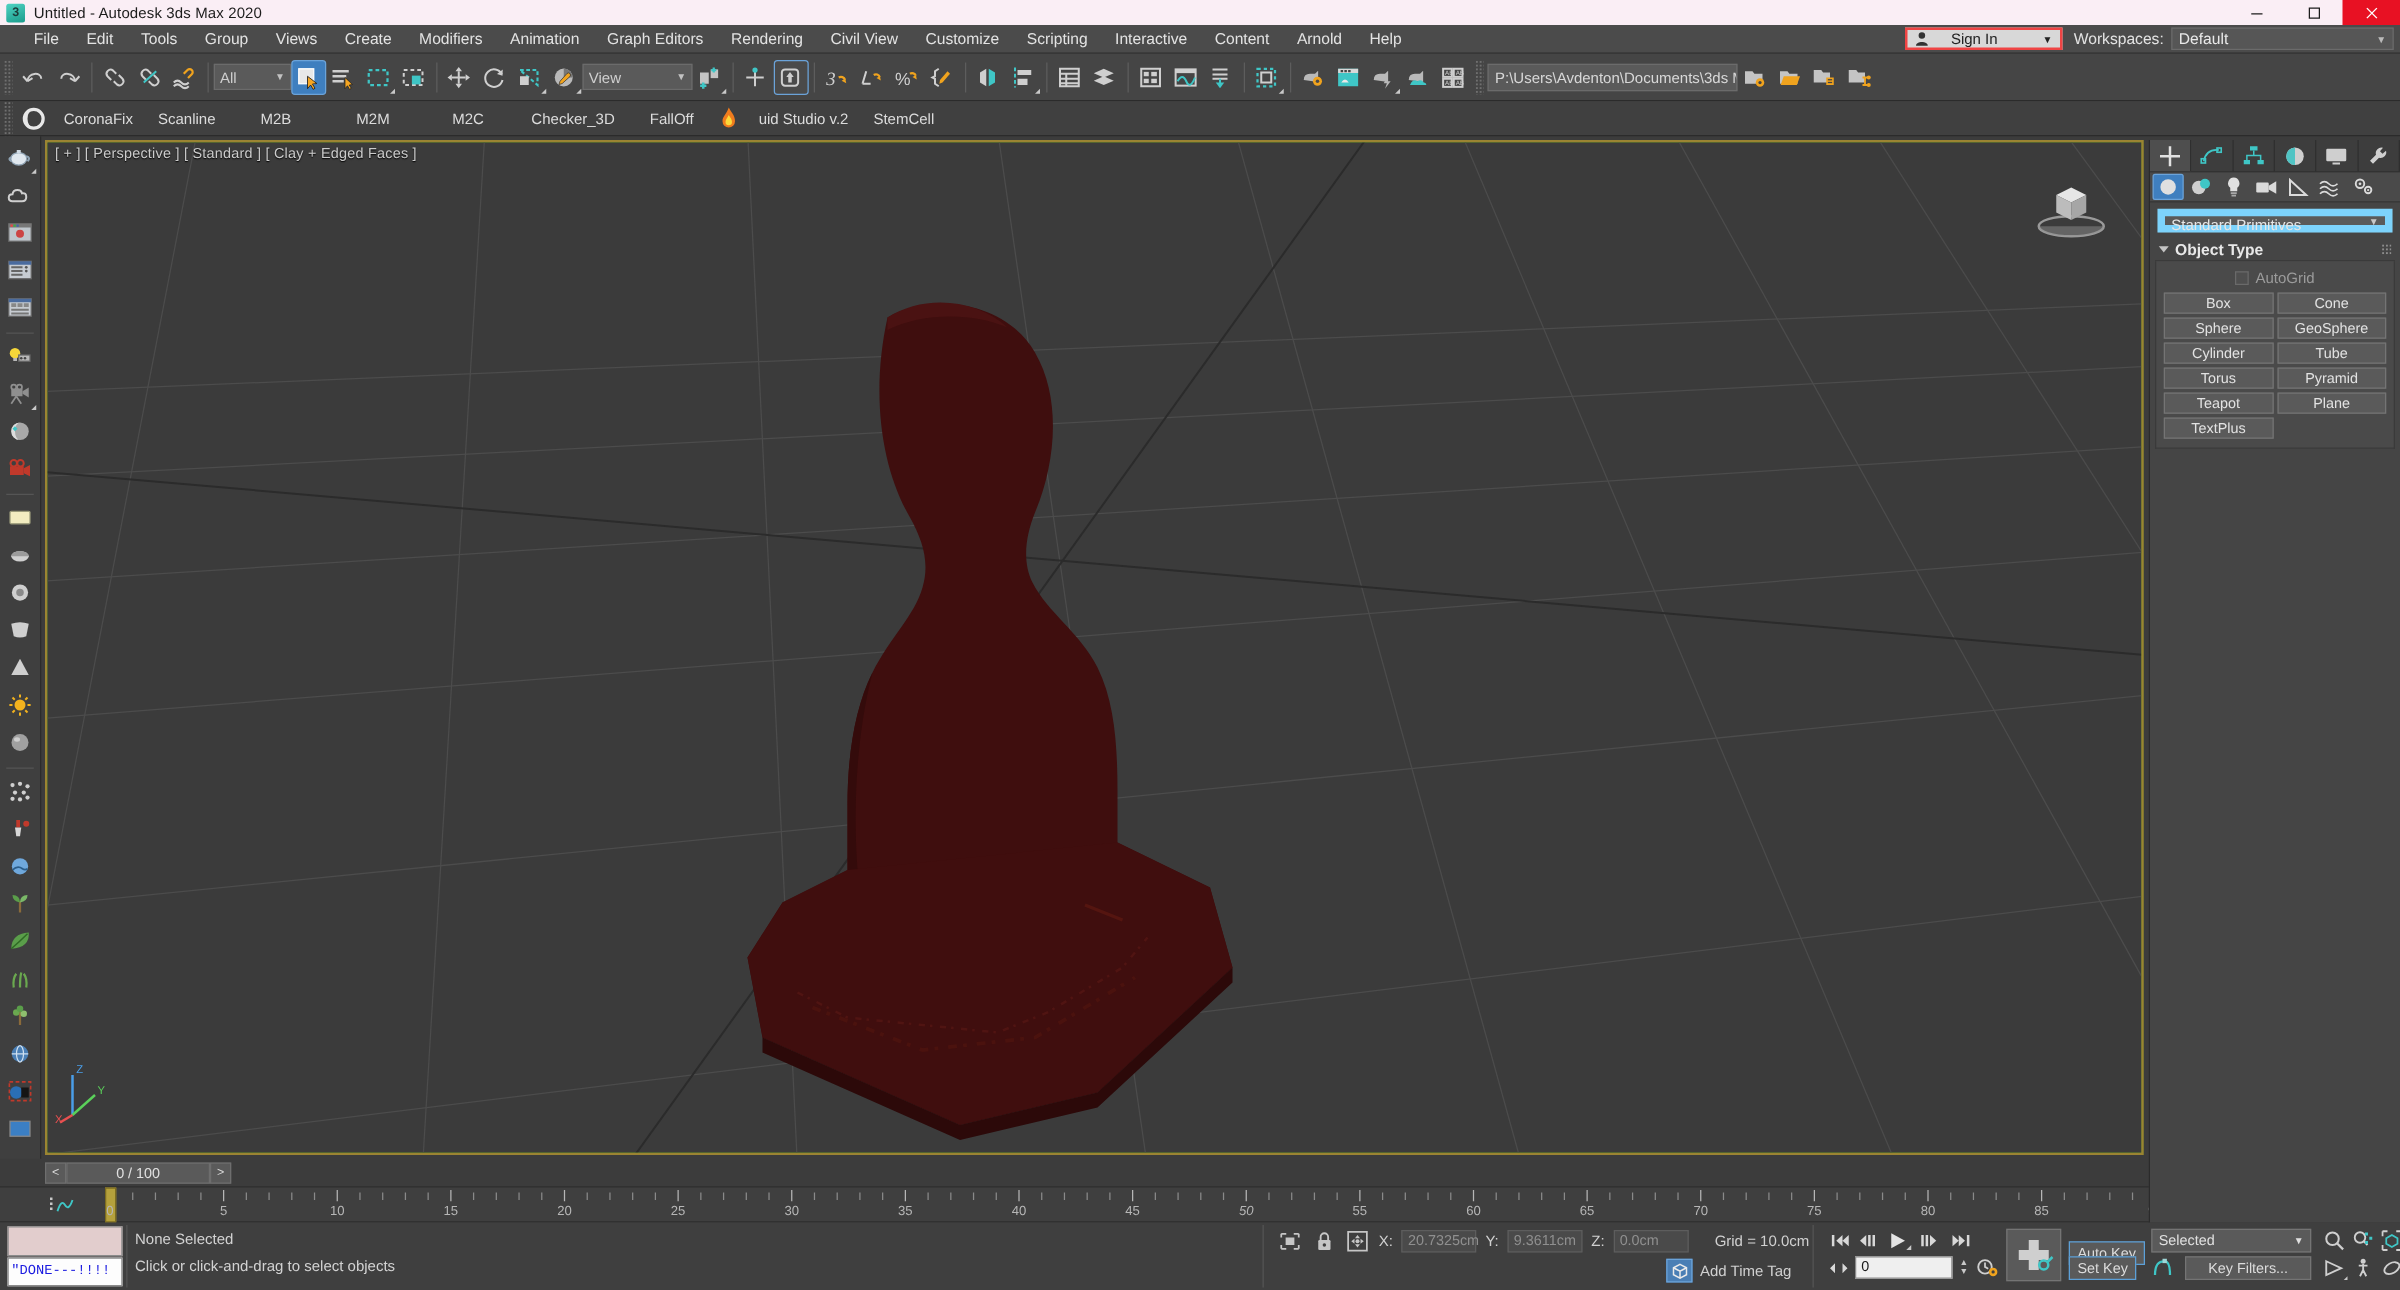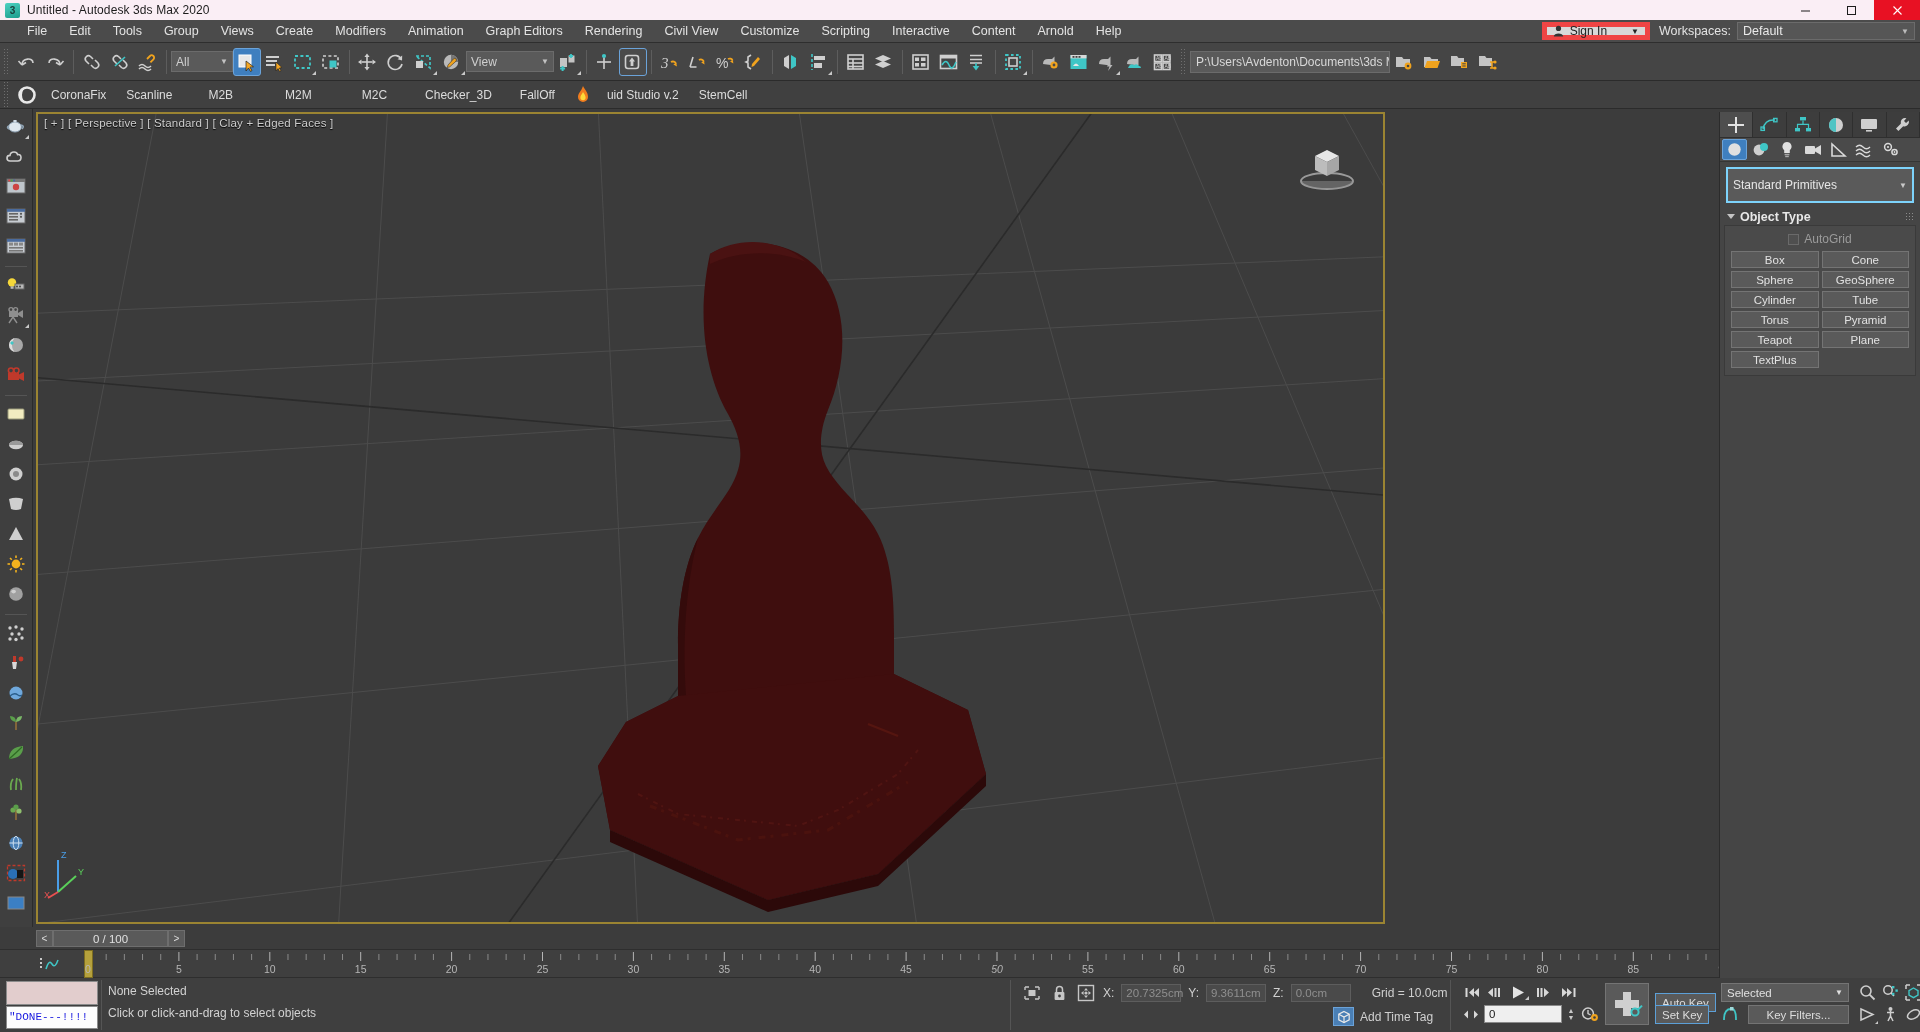--- a/index.html
+++ b/index.html
@@ -42,23 +42,23 @@
     display: flex; align-items: center;
     border-bottom: 1px solid #2e2e2e;
     padding-left: 16px;
   }
   .menu-item {
     padding: 0 11px; height: 23px; line-height: 23px;
     font-size: 12.5px; color: #e3e3e3; cursor: default; white-space: nowrap;
   }
   .menu-right { margin-left: auto; display: flex; align-items: center; height: 23px; padding-right: 5px;}
   .signin {
-    display: flex; align-items: center; gap: 6px;
+    display: flex; align-items: center; gap: 18px;
     background: #d8d8d8; color: #222; height: 18px; padding: 0 6px;
-    font-size: 12px; border: 5px solid #ef4444; margin-right: 9px;
+    font-size: 12px; border: 2px solid #ef4444; margin-right: 9px;
   }
   .signin .caret { margin-left: 18px; font-size: 8px; }
   .ws-label { font-size: 12.5px; color: #e3e3e3; margin-right: 6px; }
   .ws-select {
     background: #565656; border: 1px solid #6b6b6b; height: 18px;
     width: 178px; font-size: 12.5px; color: #e9e9e9;
     display: flex; align-items: center; padding: 0 5px;
   }
   .ws-select .caret { margin-left: auto; font-size: 8px; color: #bbb; }
 
@@ -119,21 +119,21 @@
   }
   .lt .flyout {
     position: absolute; right: 0; bottom: 0;
     width: 0; height: 0; border-left: 4px solid transparent; border-bottom: 4px solid #c9c9c9;
   }
   .lt-sep { width: 22px; height: 1px; background: #555; margin: 3px 0 5px 0; }
 
   
   .viewport {
     position: absolute; top: 112px; left: 36px;
-    width: 1349px; height: 812px;
+    width: 1679px; height: 812px;
     background: #14532d;
     border: 2px solid #9b8432;
     overflow: hidden;
   }
   .vp-label {
     position: absolute; top: 3px; left: 6px; z-index: 6;
     font-size: 11.5px; color: #cccccc; letter-spacing: .2px;
     text-shadow: 0 1px 1px #000;
   }
   .vp-svg { position: absolute; inset: 0; }
@@ -235,22 +235,22 @@
   .cp-tab.sel { background: #4e4e4e; }
   .cp-subtabs {
     display: flex; height: 24px; align-items: center; gap: 1px; padding: 0 2px;
     background: #4a4a4a; border-bottom: 1px solid #353535;
   }
   .cp-stab {
     width: 25px; height: 21px; display: flex; align-items: center; justify-content: center;
   }
   .cp-stab.sel { background: #3f7fbf; border: 1px solid #6ba3d9; border-radius: 2px; }
   .cp-dropdown {
-    margin: 5px 6px; height: 19px; background: #5a5a5a; border: 2px solid #7dd3fc;
-    display: flex; align-items: center; padding: 16px 5px; font-size: 12px; color: #e6e6e6;
+    margin: 5px 6px; height: 19px; background: #5a5a5a; border: 6px solid #7dd3fc;
+    display: flex; align-items: flex-start; padding: 0 5px; font-size: 12px; color: #e6e6e6;
   }
   .cp-dropdown .caret { margin-left: auto; font-size: 8px; color: #c8c8c8; }
   .rollout { margin: 3px 4px 0 4px; }
   .rollout-head {
     display: flex; align-items: center; height: 18px; padding: 0 3px;
     font-size: 12.5px; font-weight: bold; color: #e8e8e8;
     border-bottom: 1px solid #3a3a3a;
   }
   .rollout-head .tri {
     width: 0; height: 0; border-left: 4px solid transparent; border-right: 4px solid transparent;

